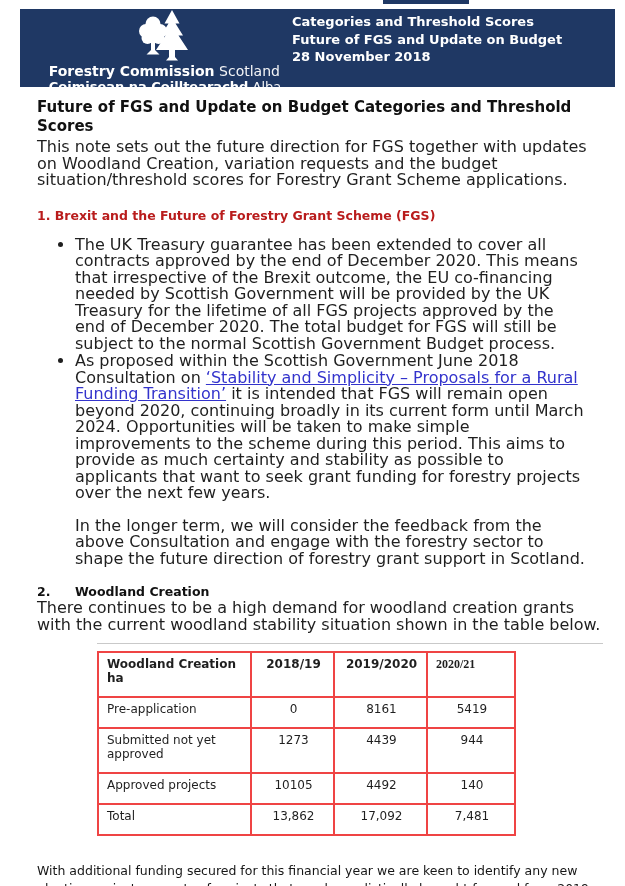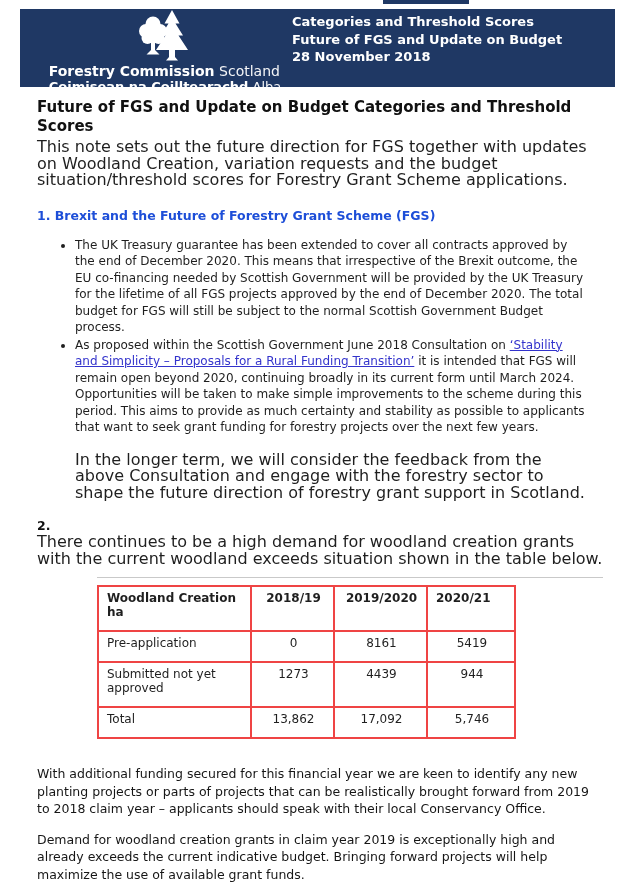--- a/index.html
+++ b/index.html
@@ -57,26 +57,26 @@
     font-size: 15px; line-height: 19px;
     font-weight: bold; color: #111;
     width: 566px;
   }
   .body-text {
     font-size: 16px; line-height: 16.5px; margin: 0;
   }
   .sec-heading {
     margin: 18px 0 0;
     font-size: 12.5px; line-height: 17px;
-    font-weight: bold; color: #1d4ed8;
+    font-weight: bold; color: #b91c1c;
   }
   ul.bullets {
     margin: 13px 0 12px; padding-left: 38px;
     width: 548px;
-    font-size: 12px; line-height: 16.5px;
+    font-size: 16px; line-height: 16.5px;
     list-style: disc outside;
   }
   ul.bullets li { margin: 0 0 1px; }
   a.doc-link {
     color: #3333cc;
     text-decoration: underline;
     cursor: pointer;
   }
   .closing-para {
     margin: 16px 0 0 38px;
@@ -108,21 +108,21 @@
     vertical-align: top;
     padding: 4px 6px 11px 8px;
     line-height: 14px;
   }
   .wc-table th { font-weight: bold; }
   .col-label { width: 153px; text-align: left; }
   .col-y1 { width: 83px; }
   .col-y2 { width: 93px; }
   .col-y3 { width: 88px; }
   .wc-table th.col-y1, .wc-table th.col-y2 { text-align: center; }
-  .wc-table th.col-y3 { text-align: left; }
+  .wc-table th.col-y3 { text-align: left; font-family: Liberation Serif, serif; }
   .wc-table td.num { text-align: center; }
   .wc-table tr.total-row td { font-weight: normal; }
 
   .emphasis p {
     font-weight: normal;
     font-size: 12.5px; line-height: 17.5px;
     margin: 13px 0 0;
     color: #161616;
     width: 566px;
   }
@@ -180,23 +180,24 @@
 
   <ul class="bullets">
     <li>The UK Treasury guarantee has been extended to cover all contracts approved by the end of December 2020. This means that irrespective of the Brexit outcome, the EU co-financing needed by Scottish Government will be provided by the UK Treasury for the lifetime of all FGS projects approved by the end of December 2020.  The total budget for FGS will still be subject to the normal Scottish Government Budget process.</li>
     <li><span>As proposed within the Scottish Government June 2018 Consultation on </span><a class="doc-link">‘Stability and Simplicity – Proposals for a Rural Funding Transition’</a><span>  it is intended that FGS will remain open beyond 2020, continuing broadly in its current form until March 2024. Opportunities will be taken to make simple improvements to the scheme during this period. This aims to provide as much certainty and stability as possible to applicants that want to seek grant funding for forestry projects over the next few years.</span></li>
   </ul>
 
   <p class="closing-para">In the longer term, we will consider the feedback from the above Consultation and engage with the forestry sector to shape the future direction of forestry grant support in Scotland.</p>
 
   <div class="sec2-heading">
     <span class="sec2-num">2.</span>
-  </div>
-
-  <p class="body-text">There continues to be a high demand for woodland creation grants with the current woodland exceeds situation shown in the table below.</p>
+    <span>Woodland Creation</span>
+  </div>
+
+  <p class="body-text">There continues to be a high demand for woodland creation grants with the current woodland stability situation shown in the table below.</p>
 
   <div class="pre-table-rule"></div>
 
   <table class="wc-table">
     <thead>
       <tr>
         <th class="col-label">Woodland Creation ha</th>
         <th class="col-y1">2018/19</th>
         <th class="col-y2">2019/2020</th>
         <th class="col-y3">2020/21</th>
@@ -208,25 +209,31 @@
         <td class="num">0</td>
         <td class="num">8161</td>
         <td class="num">5419</td>
       </tr>
       <tr>
         <td class="col-label">Submitted not yet approved</td>
         <td class="num">1273</td>
         <td class="num">4439</td>
         <td class="num">944</td>
       </tr>
+      <tr>
+        <td class="col-label">Approved projects</td>
+        <td class="num">10105</td>
+        <td class="num">4492</td>
+        <td class="num">140</td>
+      </tr>
       <tr class="total-row">
         <td class="col-label">Total</td>
         <td class="num">13,862</td>
         <td class="num">17,092</td>
-        <td class="num">5,746</td>
+        <td class="num">7,481</td>
       </tr>
     </tbody>
   </table>
 
   <div class="emphasis">
     <p>With additional funding secured for this financial year we are keen to identify any new planting projects or parts of projects that can be realistically brought forward from 2019 to 2018 claim year – applicants should speak with their local Conservancy Office.</p>
     <p>Demand for woodland creation grants in claim year 2019 is exceptionally high and already exceeds the current indicative budget.  Bringing forward projects will help maximize the use of available grant funds.</p>
 
   </div>
 

